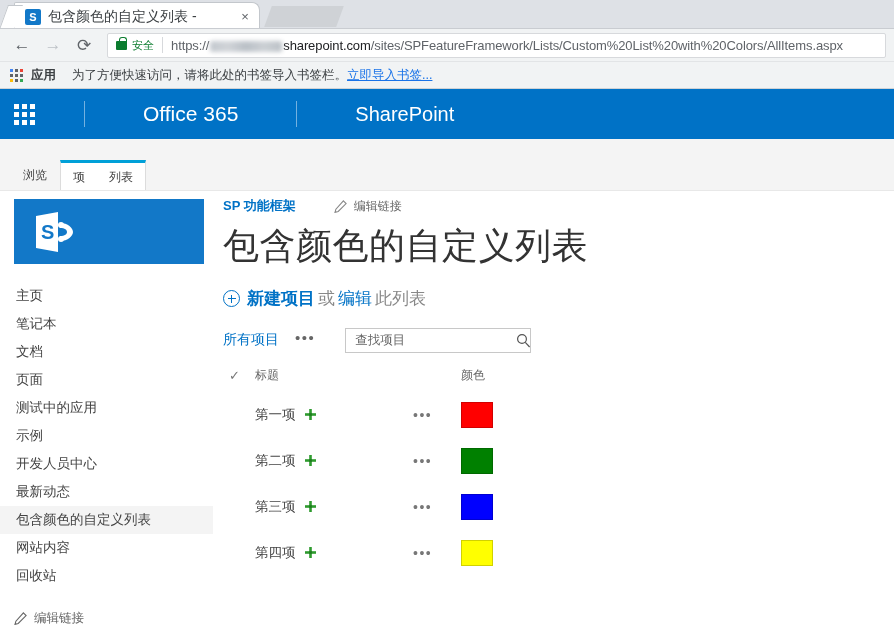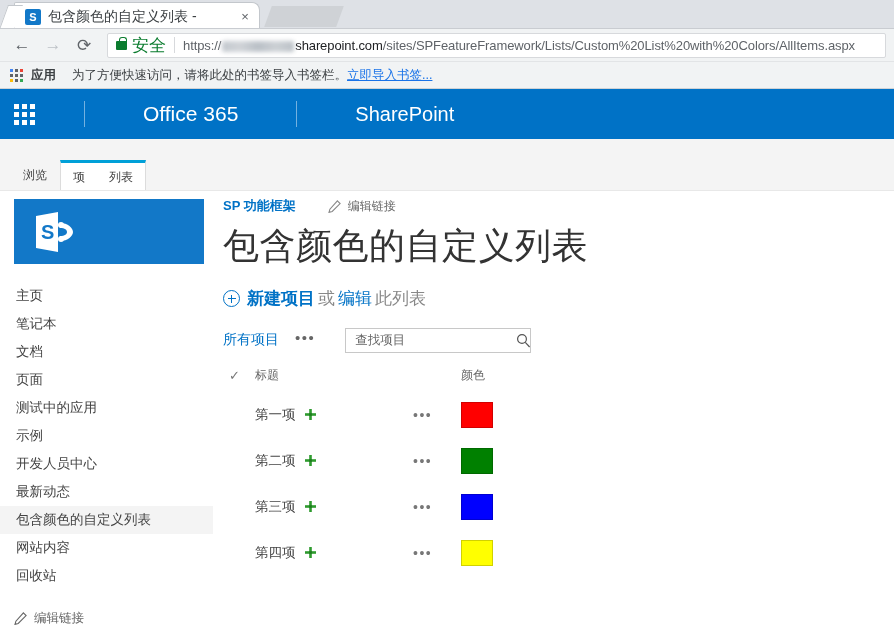--- a/index.html
+++ b/index.html
@@ -125,21 +125,21 @@
     content: "";
     position: absolute;
     left: 2.5px; top: -4px;
     width: 6px; height: 6px;
     border: 1.6px solid #0b7c2f;
     border-bottom: none;
     border-radius: 3px 3px 0 0;
   }
   .secure-text {
     color: #0b7c2f;
-    font-size: 17px;
+    font-size: 11px;
     margin-right: 8px;
   }
   .omni-divider {
     width: 1px; height: 16px;
     background: #d7d9dc;
     margin-right: 8px;
   }
   .url {
     font-size: 13px;
     color: #5f6368;
@@ -311,21 +311,21 @@
   .site-title {
     font-size: 13px;
     color: #0072c6;
     font-weight: bold;
     display: inline-block;
     vertical-align: middle;
   }
   .header-row {
     display: flex;
     align-items: center;
-    gap: 10px;
+    gap: 16px;
     height: 22px;
   }
   .edit-links-top {
     font-size: 12px;
     color: #666;
     display: flex;
     align-items: center;
     gap: 7px;
     margin-left: 22px;
   }

